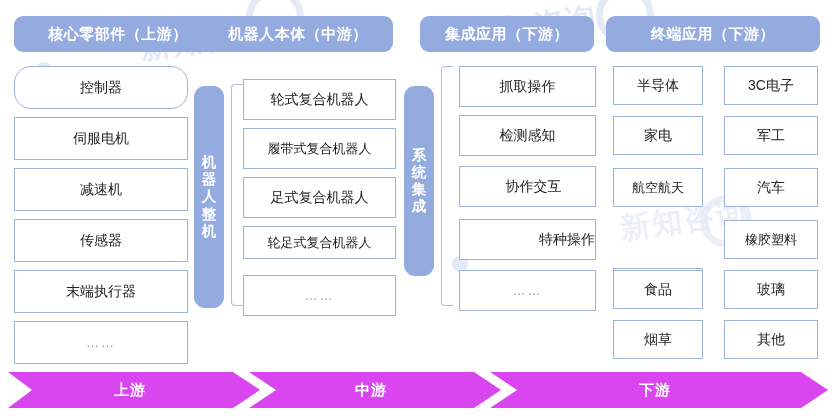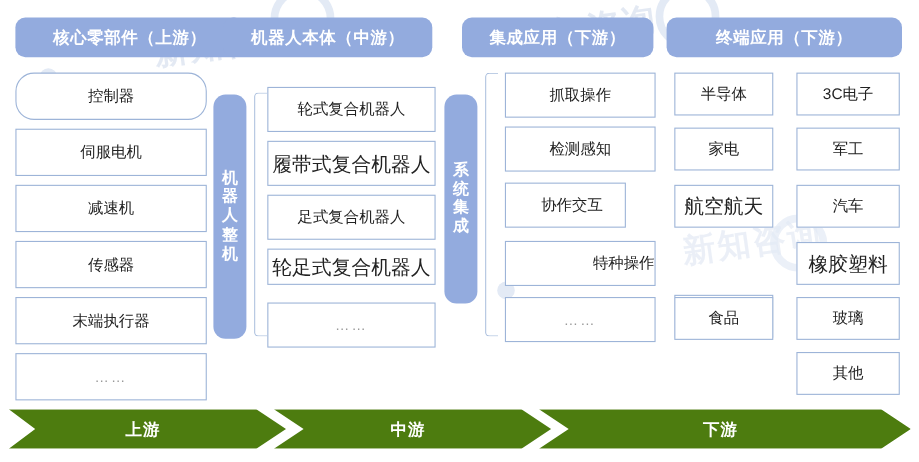--- a/index.html
+++ b/index.html
@@ -61,21 +61,21 @@
     background: #ffffff;
     border: 1px solid #9db4d8;
     display: flex;
     align-items: center;
     justify-content: center;
     font-size: 14px;
     color: #222222;
     z-index: 4;
     white-space: nowrap;
   }
-  .box.sm { font-size: 18px; }
+  .box.sm { font-size: 13px; }
   .box.dots {
     color: #999999;
     letter-spacing: 2px;
     font-size: 13px;
   }
 
   
   .vpill {
     position: absolute;
     background: #93abde;
@@ -103,21 +103,21 @@
     border-right: none;
     border-top-left-radius: 4px;
     border-bottom-left-radius: 4px;
     z-index: 3;
     background: transparent;
   }
 
   
   .chev {
     position: absolute;
-    background: #4d7c0f;
+    background: #d946ef;
     color: #ffffff;
     font-size: 15px;
     font-weight: bold;
     display: flex;
     align-items: center;
     justify-content: center;
     z-index: 6;
     letter-spacing: 1px;
   }
   .chev-txt { position: relative; left: -4px; }
@@ -194,21 +194,21 @@
     <span>系统集成</span>
   </div>
   <div class="bracket" style="left:441px; top:66px; width:12px; height:240px;"></div>
 
   <div class="box" style="left:459px; top:66px; width:137px; height:41px;">
     <span>抓取操作</span>
     </div>
   <div class="box" style="left:459px; top:115px; width:137px; height:41px;">
     <span>检测感知</span>
     </div>
-  <div class="box" style="left:459px; top:166px; width:110px; height:41px;padding-left:12px;">
+  <div class="box" style="left:459px; top:166px; width:137px; height:41px;padding-left:12px;">
     <span>协作交互</span>
     </div>
   <div class="box" style="left:459px; top:219px; width:137px; height:41px;justify-content:flex-end;">
     <span>特种操作</span>
     </div>
   <div class="box dots" style="left:459px; top:270px; width:137px; height:41px;">
     <span>……</span>
     </div>
 
   <div class="box" style="left:613px; top:66px; width:90px; height:39px;">
@@ -218,20 +218,23 @@
     <span>家电</span>
     </div>
   <div class="box sm" style="left:613px; top:168px; width:90px; height:39px;">
     <span>航空航天</span>
     </div>
   <div class="box" style="left:613px; top:220px; width:90px; height:39px;margin-top:48px;">
     <span>化工</span>
     </div>
   <div class="box" style="left:613px; top:270px; width:90px; height:39px;justify-content:center;">
     <span>食品</span>
+    </div>
+  <div class="box" style="left:613px; top:320px; width:90px; height:39px;">
+    <span>烟草</span>
     </div>
 
   <div class="box" style="left:724px; top:66px; width:94px; height:39px;">
     <span>3C电子</span>
     </div>
   <div class="box" style="left:724px; top:116px; width:94px; height:39px;">
     <span>军工</span>
     </div>
   <div class="box" style="left:724px; top:168px; width:94px; height:39px;">
     <span>汽车</span>

